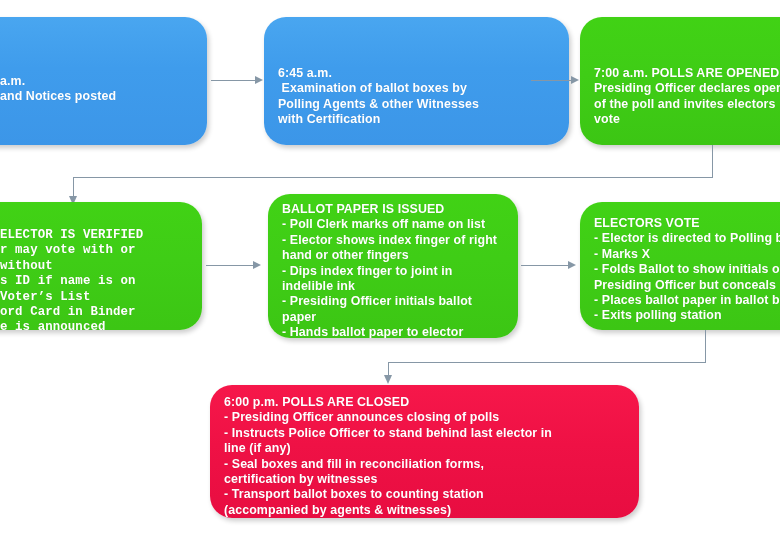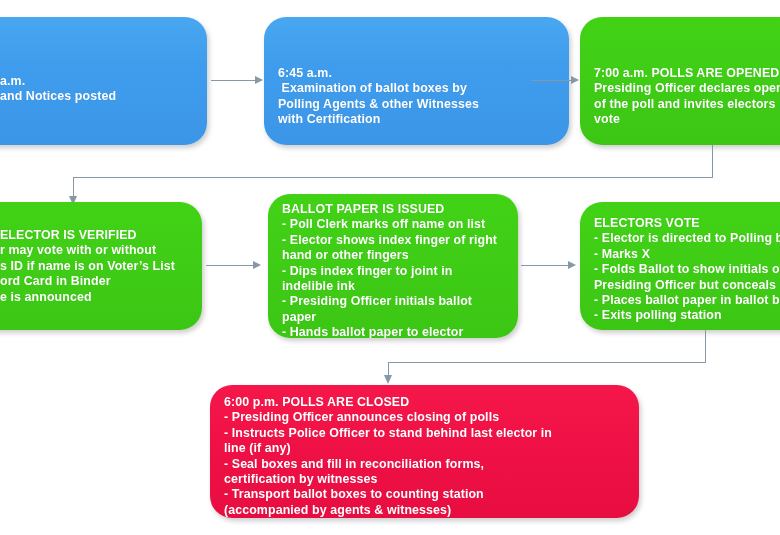--- a/index.html
+++ b/index.html
@@ -96,21 +96,21 @@
 of the poll and invites electors
 vote</div>
   </div>
 
   <div class="conn v" style="left:712px; top:145px; width:1px; height:32px;"></div>
   <div class="conn h" style="left:73px; top:177px; width:640px;"></div>
   <div class="conn v" style="left:73px; top:177px; width:1px; height:24px;"></div>
   <div class="arrow-d" style="left:69px; top:196px;"></div>
 
   <div class="node green" style="left:-63px; top:202px; width:265px; height:128px;">
-    <div class="txt" style="top:26px; left:63px;">ELECTOR IS VERIFIED
+    <div class="txt" style="top:26px; left:63px;font-family:Liberation Mono, monospace;">ELECTOR IS VERIFIED
 r may vote with or without
 s ID if name is on Voter’s List
 ord Card in Binder
 e is announced</div>
   </div>
 
   <div class="conn h" style="left:206px; top:265px; width:48px;"></div>
   <div class="arrow-r" style="left:253px; top:261px;"></div>
 
   <div class="node green" style="left:268px; top:194px; width:250px; height:144px;">

